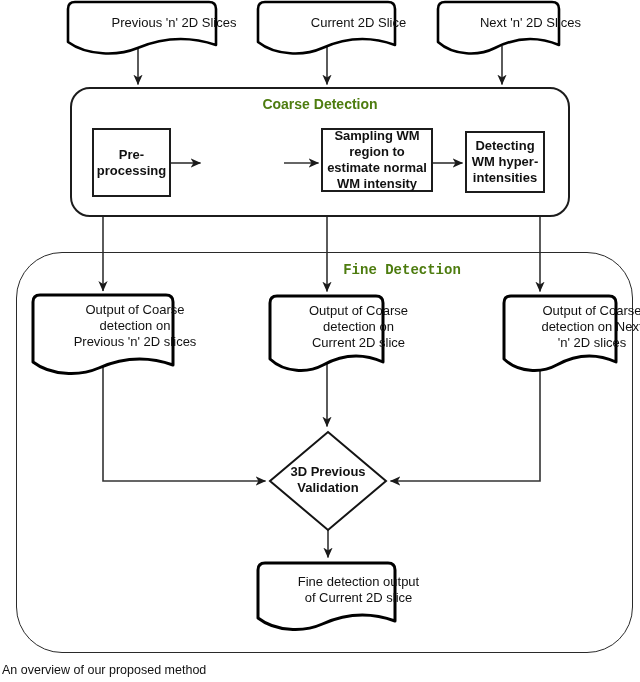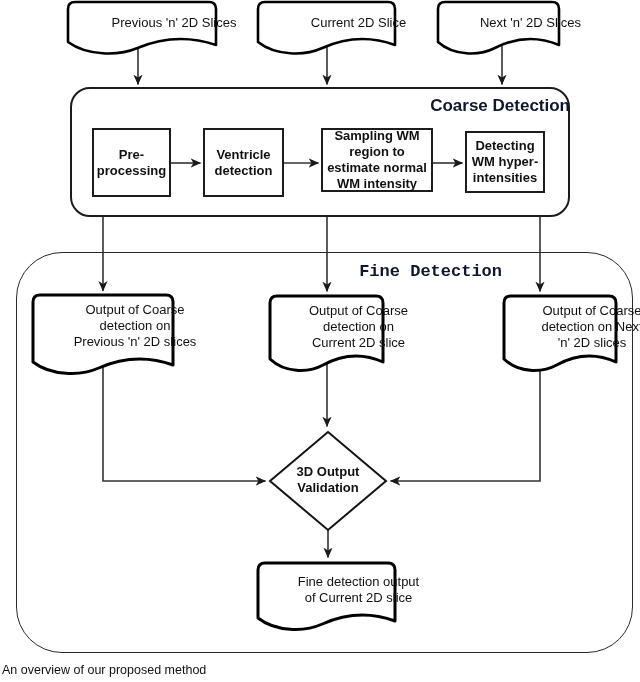--- a/index.html
+++ b/index.html
@@ -62,23 +62,23 @@
     text-align: center;
     font-size: 13px;
     line-height: 16px;
     color: #111;
     white-space: pre-line;
     padding-left: 32px;
   }
   .zone-title {
     position: absolute;
     font-weight: bold;
-    font-size: 17px;
-    color: #0f172a;
-    text-align: right;
+    font-size: 14px;
+    color: #4d7c0f;
+    text-align: center;
     white-space: nowrap;
   }
   .diamond-label {
     position: absolute;
     left: 268px; top: 464px;
     width: 120px;
     text-align: center;
     font-weight: bold;
     font-size: 13px;
     line-height: 16px;
@@ -153,22 +153,20 @@
   </svg>
 
   <div class="container-box coarse-box"></div>
   <div class="container-box fine-box"></div>
 
   <div class="zone-title" style="left:70px; top:96px; width:500px;">Coarse Detection</div>
   <div class="zone-title" style="left:302px; top:262px; width:200px;font-family:Liberation Mono, monospace;">Fine Detection</div>
 
   <div class="step-box" style="left:92px;  top:128px; width:79px;  height:69px;">Pre-
 processing</div>
-  <div class="step-box" style="left:203px; top:128px; width:81px;  height:69px;">Ventricle
-detection</div>
   <div class="step-box" style="left:321px; top:128px; width:112px; height:64px;">Sampling WM
 region to
 estimate normal
 WM intensity</div>
   <div class="step-box" style="left:465px; top:131px; width:80px;  height:62px;">Detecting
 WM hyper-
 intensities</div>
 
   <div class="doc-label" style="left:68px;  top:2px; width:148px; height:41px;">Previous 'n' 2D Slices</div>
   <div class="doc-label" style="left:258px; top:2px; width:137px; height:41px;">Current 2D Slice</div>
@@ -177,21 +175,21 @@
   <div class="doc-label" style="left:33px;  top:295px; width:140px; height:62px;">Output of Coarse
 detection on
 Previous 'n' 2D slices</div>
   <div class="doc-label" style="left:270px; top:297px; width:113px; height:60px;">Output of Coarse
 detection on
 Current 2D slice</div>
   <div class="doc-label" style="left:504px; top:297px; width:112px; height:60px;">Output of Coarse
 detection on Next
 'n' 2D slices</div>
 
-  <div class="diamond-label">3D Output
+  <div class="diamond-label">3D Previous
 Validation</div>
 
   <div class="doc-label" style="left:258px; top:565px; width:137px; height:50px;">Fine detection output
 of Current 2D slice</div>
 
   <div class="caption">An overview of our proposed method</div>
 
 </div>
 
 </body></html>

